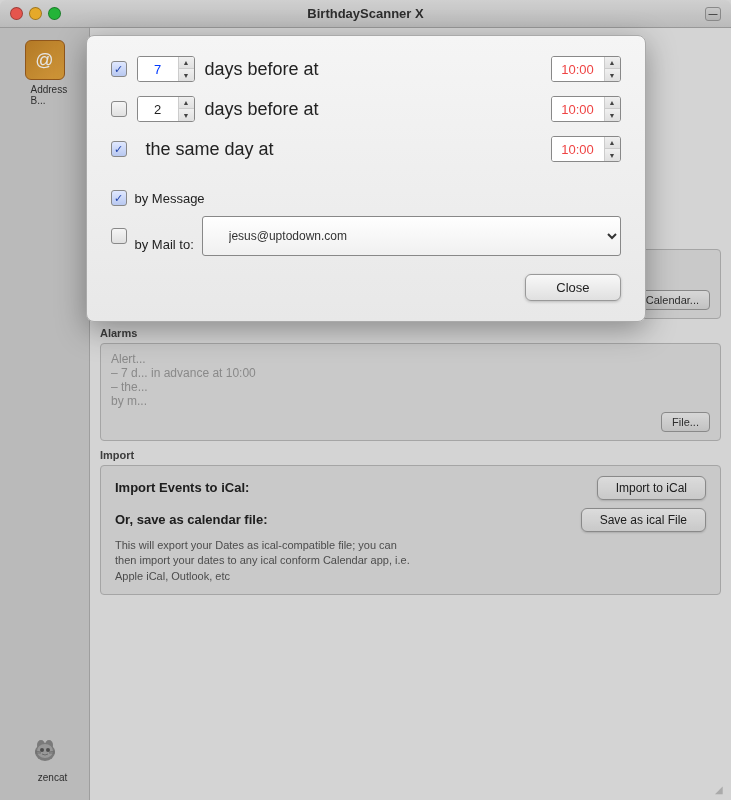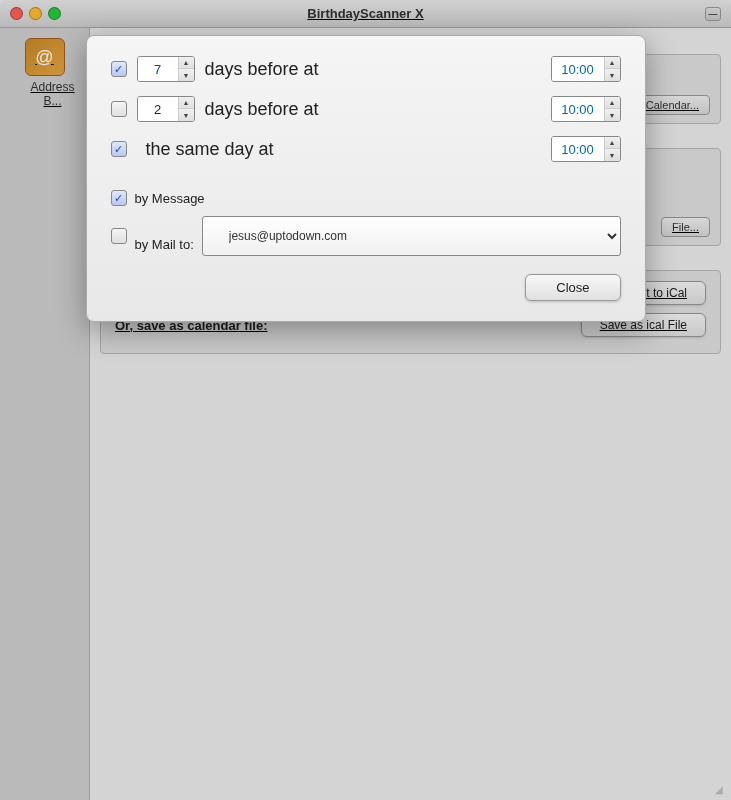--- a/index.html
+++ b/index.html
@@ -63,21 +63,20 @@
     
     .window {
       width: 731px;
       height: 800px;
       background: #ececec;
       border-radius: 0;
       display: flex;
       flex-direction: column;
       overflow: hidden;
       box-shadow: 0 4px 20px rgba(0,0,0,0.4);
-      text-decoration: underline;
     }
 
     
     .main-content {
       display: flex;
       flex: 1;
       overflow: hidden;
     }
 
     
@@ -105,42 +104,43 @@
     .icon-box {
       width: 40px; height: 40px;
       background: linear-gradient(135deg, #c8882a, #e8a840);
       border-radius: 6px;
       display: flex; align-items: center; justify-content: center;
       font-size: 18px;
       color: white;
       border: 1px solid #a06020;
     }
     .icon-label {
-      font-size: 12px;
+      font-size: 10px;
       color: #333;
-      text-align: center;
+      text-align: left;
       margin-left: 16px;
     }
 
     
     .zencat-icon {
       width: 40px; height: 40px;
       display: flex; align-items: center; justify-content: center;
       font-size: 24px;
       color: #555;
     }
 
     
     .content-area {
       flex: 1;
       padding: 10px;
       display: flex;
       flex-direction: column;
       gap: 8px;
       overflow-y: auto;
+      justify-content: center;
     }
 
     
     .events-section {
       background: #e0e0e0;
       border: 1px solid #b8b8b8;
       border-radius: 4px;
       padding: 8px 10px;
       position: relative;
     }
@@ -322,21 +322,21 @@
       margin-left: auto;
     }
     .time-input {
       width: 52px;
       height: 24px;
       border: none;
       outline: none;
       text-align: center;
       font-size: 13px;
       background: white;
-      color: #0369a1;
+      color: #ef4444;
     }
 
     
     .alert-option-row {
       display: flex;
       align-items: center;
       gap: 8px;
       margin-bottom: 10px;
     }
 
@@ -417,20 +417,40 @@
     </div>
 
     <div class="main-content">
 
       <div class="sidebar">
         <div class="sidebar-icon">
           <div class="icon-box">@</div>
           <span class="icon-label">Address B...</span>
         </div>
         <div style="flex:1"></div>
+        <div class="sidebar-icon">
+          <div class="zencat-icon">
+
+            <svg width="36" height="36" viewBox="0 0 36 36">
+              <ellipse cx="18" cy="22" rx="10" ry="9" fill="#888"></ellipse>
+              <ellipse cx="14" cy="15" rx="4" ry="5" fill="#888"></ellipse>
+              <ellipse cx="22" cy="15" rx="4" ry="5" fill="#888"></ellipse>
+              <ellipse cx="18" cy="21" rx="8" ry="7" fill="#aaa"></ellipse>
+              <circle cx="15" cy="20" r="2" fill="#555"></circle>
+              <circle cx="21" cy="20" r="2" fill="#555"></circle>
+              <path d="M15 24 Q18 26 21 24" stroke="#777" stroke-width="1" fill="none"></path>
+
+              <line x1="8" y1="21" x2="14" y2="22" stroke="#777" stroke-width="0.8"></line>
+              <line x1="8" y1="23" x2="14" y2="23" stroke="#777" stroke-width="0.8"></line>
+              <line x1="22" y1="22" x2="28" y2="21" stroke="#777" stroke-width="0.8"></line>
+              <line x1="22" y1="23" x2="28" y2="23" stroke="#777" stroke-width="0.8"></line>
+            </svg>
+          </div>
+          <span class="icon-label">zencat</span>
+        </div>
       </div>
 
       <div class="content-area">
 
         <div>
           <div class="section-label-outer">Events</div>
           <div class="events-section">
             <div class="blurred-text">1 Dat...</div>
             <div class="blurred-text">All w... selected for import.</div>
             <div style="display:flex; justify-content:flex-end; margin-top:4px;">
@@ -456,20 +476,23 @@
           <div class="section-label-outer">Import</div>
           <div class="import-section">
             <div class="import-row">
               <span class="import-label">Import Events to iCal:</span>
               <button class="mac-button">Import to iCal</button>
             </div>
             <div class="save-row">
               <span class="import-label">Or, save as calendar file:</span>
               <button class="mac-button">Save as ical File</button>
             </div>
+            <div class="save-note" style="white-space: pre-line;">This will export your Dates as ical-compatible file; you can
+then import your dates to any ical conform Calendar app, i.e.
+Apple iCal, Outlook, etc</div>
           </div>
         </div>
 
       </div>
     </div>
   </div>
 
   <div class="modal-overlay">
     <div class="modal">
 

